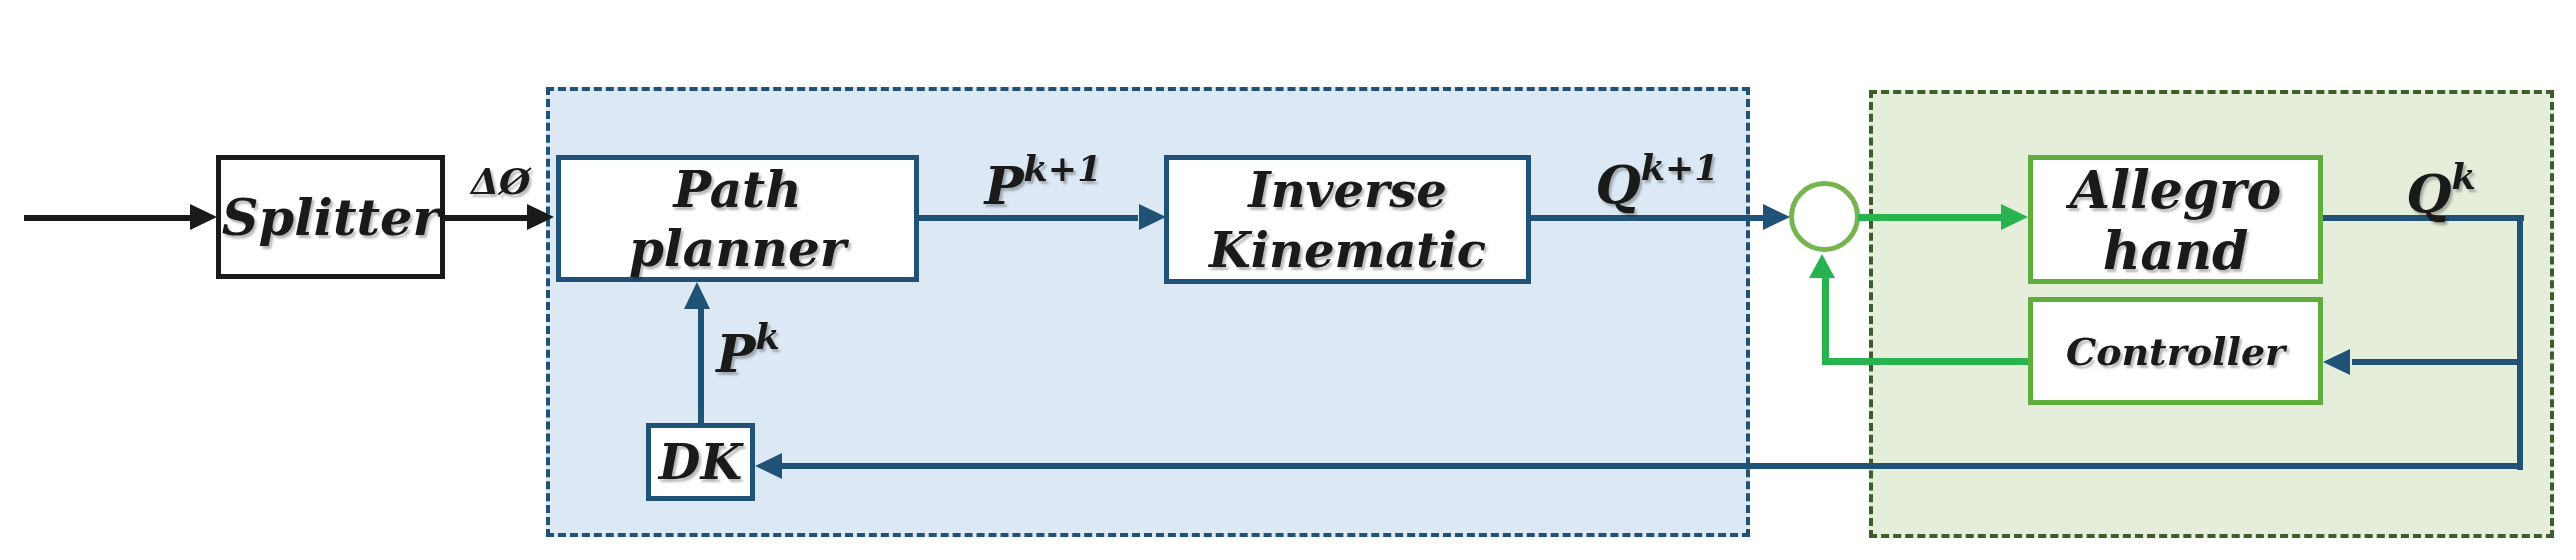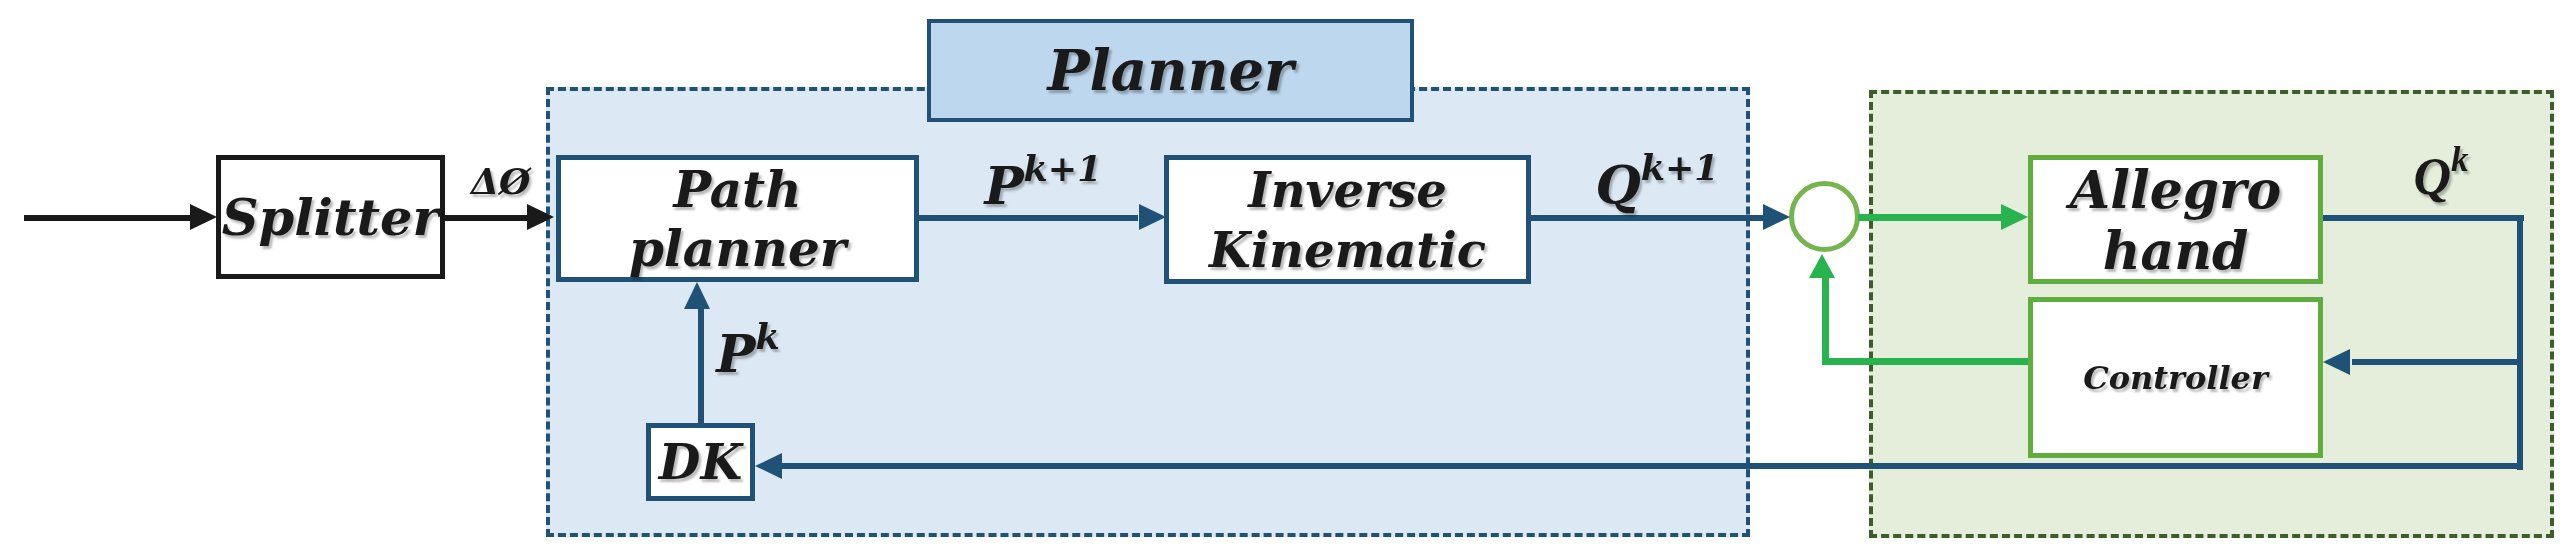--- a/index.html
+++ b/index.html
@@ -19,21 +19,21 @@
   .box{position:absolute;box-sizing:border-box;background:var(--box-fill);display:flex;flex-direction:column;align-items:center;justify-content:center;text-align:center;z-index:6;}
   .navy-border{border:5.6px solid var(--navy);}
   .green-border{border:5.6px solid var(--green-border);}
   .black-border{border:5.6px solid var(--black);}
   .shadowed{text-shadow:2.4px 3.2px 2.4px rgba(0,0,0,.28);}
   #planner-title{left:927px;top:18.5px;width:487px;height:103px;border:4.8px solid var(--navy);background:var(--planner-title-fill);font-size:56px;z-index:6;}
   #block-splitter{left:216px;top:155px;width:229px;height:124px;font-size:51px;}
   #block-path-planner{left:556px;top:155px;width:363px;height:127px;font-size:50px;}
   #block-inverse-kinematic{left:1164px;top:155px;width:367px;height:129px;font-size:48px;line-height:60px;}
   #block-allegro-hand{left:2028px;top:155px;width:295px;height:129px;font-size:52px;line-height:61px;}
-  #block-controller{left:2028px;top:297px;width:295px;height:161px;font-size:32px;}
+  #block-controller{left:2028px;top:297px;width:295px;height:108px;font-size:38px;}
   #block-dk{left:646px;top:423px;width:109px;height:78px;font-size:48px;}
   #sum-junction{position:absolute;left:1789px;top:181px;width:71px;height:71px;border:5.6px solid var(--ring-green);border-radius:50%;background:var(--box-fill);box-sizing:border-box;z-index:4;}
   .line{position:absolute;z-index:5;}
   .navy-line{background:var(--navy);}
   .black-line{background:var(--black);}
   .green-line{background:var(--green-arrow);}
   .head{position:absolute;width:0;height:0;z-index:5;}
   .head-right-navy{border-top:13.7px solid transparent;border-bottom:13.7px solid transparent;border-left:27px solid var(--navy);}
   .head-right-black{border-top:13.7px solid transparent;border-bottom:13.7px solid transparent;border-left:27px solid var(--black);}
   .head-right-green{border-top:13.7px solid transparent;border-bottom:13.7px solid transparent;border-left:27px solid var(--green-arrow);}
@@ -43,21 +43,21 @@
   .sig{position:absolute;z-index:7;white-space:nowrap;font-size:52px;}
   .sig .base{font-size:inherit;}
   .sig sup{font-size:35px;vertical-align:22.6px;}
   .sig sub{font-size:40px;vertical-align:-11.3px;}
   .centered{transform:translateX(-50%);}
   #sig-input{left:6.4px;top:137px;font-size:56px;}
   #sig-delta{left:471px;top:160px;font-size:36px;}
   #sig-p-next{left:1043px;top:148px;}
   #sig-q-next{left:1657px;top:147px;}
   #sig-p-current{left:748px;top:316px;}
-  #sig-q-current{left:2441px;top:140px;font-family:Liberation Serif, serif;}
+  #sig-q-current{left:2441px;top:156px;}
   
   #input-line{left:24px;top:215px;width:166px;height:6.4px;}
   #input-head{left:190px;top:204px;}
   #delta-line{left:445px;top:215px;width:82px;height:6.4px;}
   #delta-head{left:527px;top:204px;}
   #pnext-line{left:919px;top:215px;width:219px;height:6.4px;}
   #pnext-head{left:1139px;top:204px;}
   #qnext-line{left:1531px;top:215px;width:232px;height:6.4px;}
   #qnext-head{left:1763px;top:204px;}
   #hand-in-line{left:1858px;top:214px;width:143px;height:7.3px;}
@@ -75,23 +75,20 @@
   #junction-in-head{left:1809px;top:254px;}
 </style>
 </head>
 <body>
 
 <div id="canvas">
 
   <div class="region" id="planner-region"></div>
   <div class="region" id="hand-region"></div>
 
-  <div class="box shadowed" id="planner-title">
-    <span>Planner</span>
-  </div>
 
   <div class="line black-line" id="input-line"></div>
   <div class="head head-right-black" id="input-head"></div>
 
   <div class="line black-line" id="delta-line"></div>
   <div class="head head-right-black" id="delta-head"></div>
 
   <div class="line navy-line" id="pnext-line"></div>
   <div class="head head-right-navy" id="pnext-head"></div>
 

